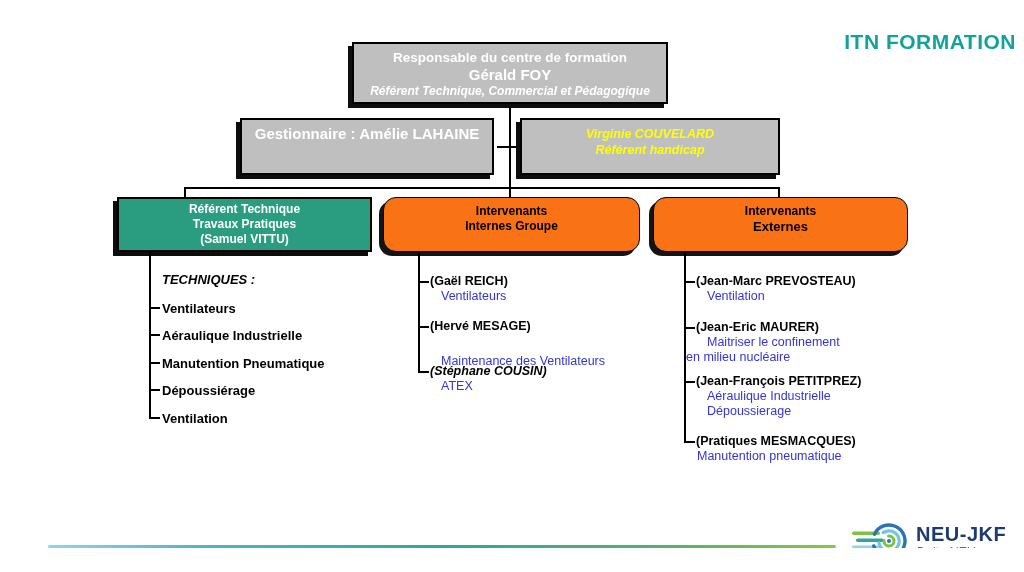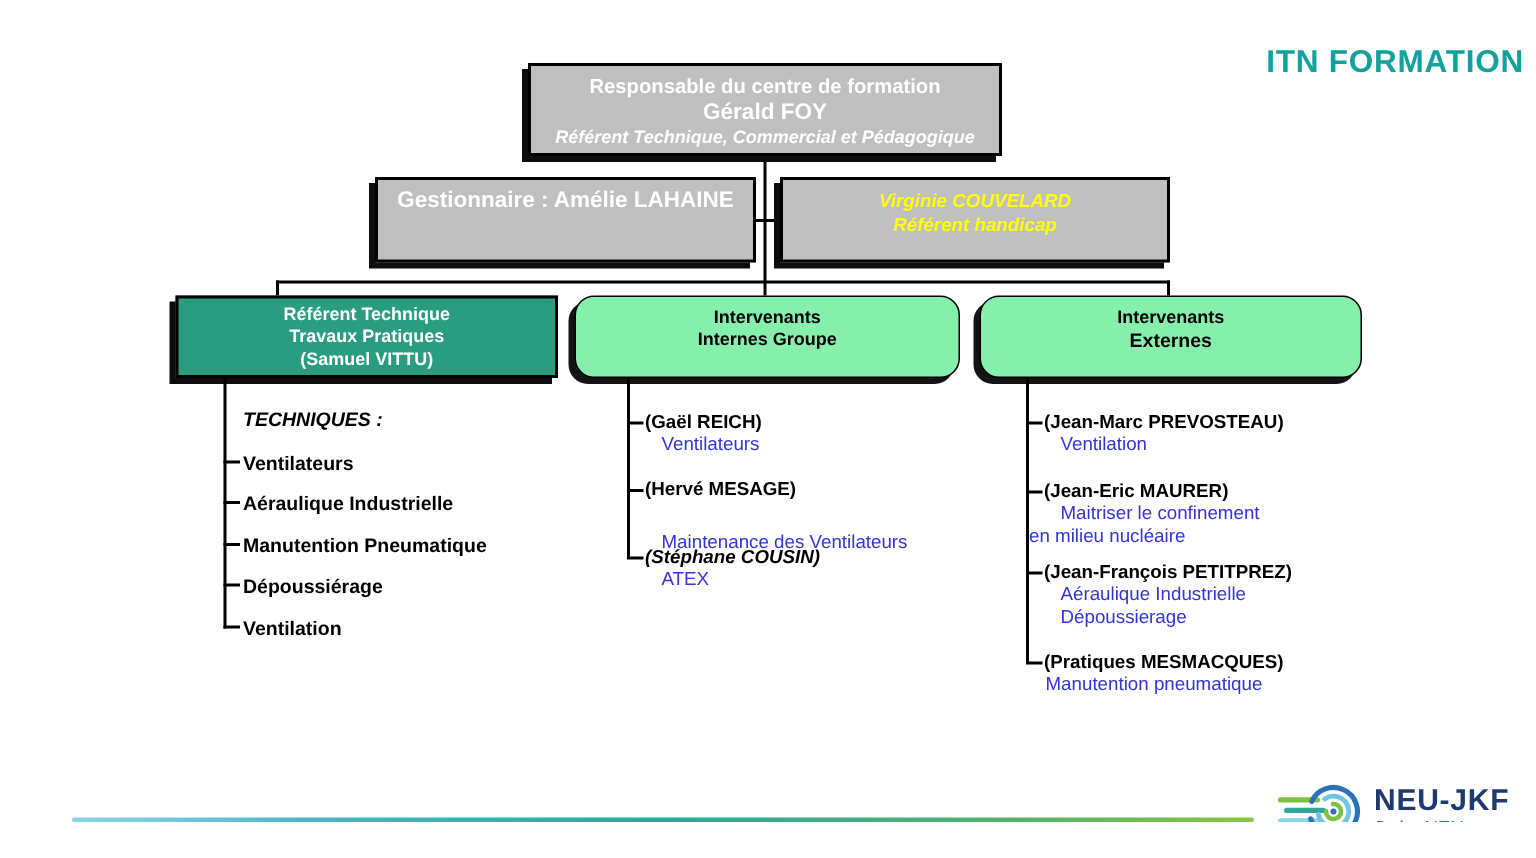--- a/index.html
+++ b/index.html
@@ -6,21 +6,21 @@
   .slide {
     position:relative; width:1024px; height:548px; background:#ffffff;
     font-family:"Liberation Sans", sans-serif; overflow:hidden;
   }
   .box {
     position:absolute; box-sizing:border-box; border:2px solid #000;
     box-shadow:-4px 4px 0 #0d0d0d; text-align:center;
   }
   .gray  { background:#bfbfbf; color:#ffffff; }
   .green { background:#2a9c7f; color:#ffffff; }
-  .whitebox { background:#86efac; color:#000000; border-width:1px; box-shadow:-4px 4px 0 #141414;border-radius:13px; }
+  .whitebox { background:#f97316; color:#000000; border-width:1px; box-shadow:-4px 4px 0 #141414;border-radius:13px; }
   .hline, .vline { position:absolute; background:#000; }
   .txt { position:absolute; white-space:nowrap; }
   .b { font-weight:bold; }
   .i { font-style:italic; }
   .name  { font-size:12.5px; font-weight:bold; color:#000; }
   .topic { font-size:12.5px; color:#3434d6; }
   .leftitem { font-size:13px; font-weight:bold; color:#000; }
   .brand {
     position:absolute; left:826px; top:30px; width:190px; text-align:right;
     font-size:21px; font-weight:bold; color:#12a29d; letter-spacing:0.5px;
@@ -46,21 +46,21 @@
   <div class="hline" style="left:184px; top:187px; width:596px; height:2px;"></div>
   <div class="vline" style="left:184px; top:187px; width:2px; height:10px;"></div>
   <div class="vline" style="left:778px; top:187px; width:2px; height:10px;"></div>
 
   <div class="box gray" style="left:352px; top:42px; width:316px; height:62px; padding-top:5px;">
     <div class="b" style="font-size:13.5px; line-height:17px;">Responsable du centre de formation</div>
     <div class="b" style="font-size:15px; line-height:18px;">Gérald FOY</div>
     <div class="b i" style="font-size:12px; line-height:15px;">Référent Technique, Commercial et Pédagogique</div>
   </div>
 
-  <div class="box gray" style="left:250px; top:118px; width:254px; height:57px; padding-top:5px;text-align:center;">
+  <div class="box gray" style="left:240px; top:118px; width:254px; height:57px; padding-top:5px;text-align:center;">
     <div class="b" style="font-size:15px;">Gestionnaire : Amélie LAHAINE</div>
   </div>
 
   <div class="box green" style="left:117px; top:197px; width:255px; height:55px; display:flex; flex-direction:column; justify-content:center;">
     <div class="b" style="font-size:12px; line-height:15px;">Référent Technique</div>
     <div class="b" style="font-size:12px; line-height:15px;">Travaux Pratiques</div>
     <div class="b" style="font-size:12px; line-height:15px;">(Samuel VITTU)</div>
   </div>
 
   <div class="box gray" style="left:520px; top:118px; width:260px; height:57px; padding-top:6px;">

